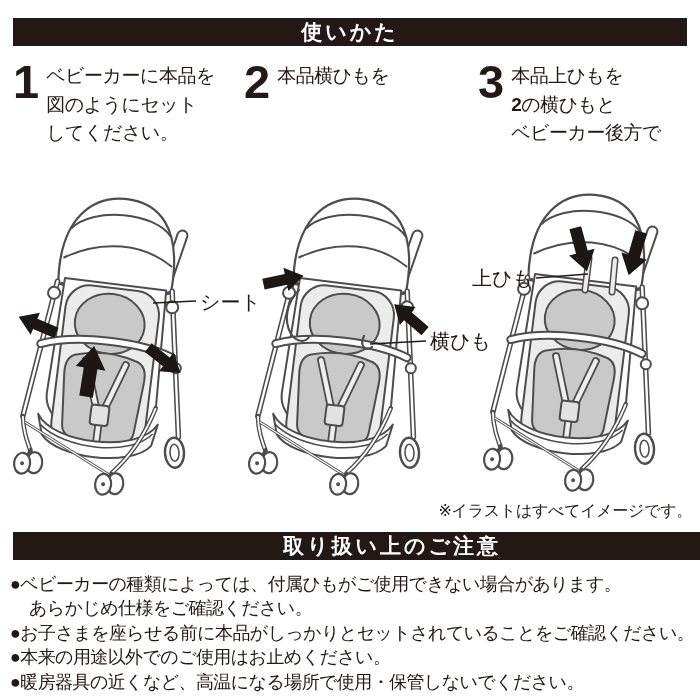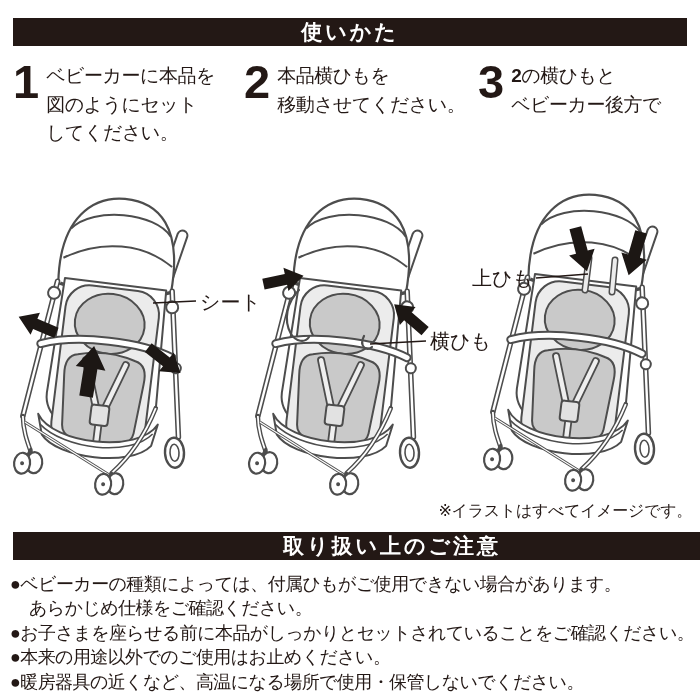--- a/index.html
+++ b/index.html
@@ -46,27 +46,27 @@
       <div>ベビーカーに本品を</div>
       <div>図のようにセット</div>
       <div>してください。</div>
     </div>
   </div>
 
   <div class="step s2">
     <div class="num">2</div>
     <div class="stext">
       <div>本品横ひもを</div>
-      <div>移動させてください。</div>
     </div>
   </div>
 
   <div class="step s3">
     <div class="num">3</div>
     <div class="stext">
+      <div>本品上ひもを</div>
       <div><span class="b">2</span><span>の横ひもと</span></div>
       <div>ベビーカー後方で</div>
     </div>
   </div>
 
   <svg class="illus" viewBox="0 185 700 335">
     <defs>
       <path id="arrow" d="M-20,-5.5 L3,-5.5 L3,-12 L21,0 L3,12 L3,5.5 L-20,5.5 Z"></path>
       <g id="stroller">
         <g transform="rotate(7 92 150)">

